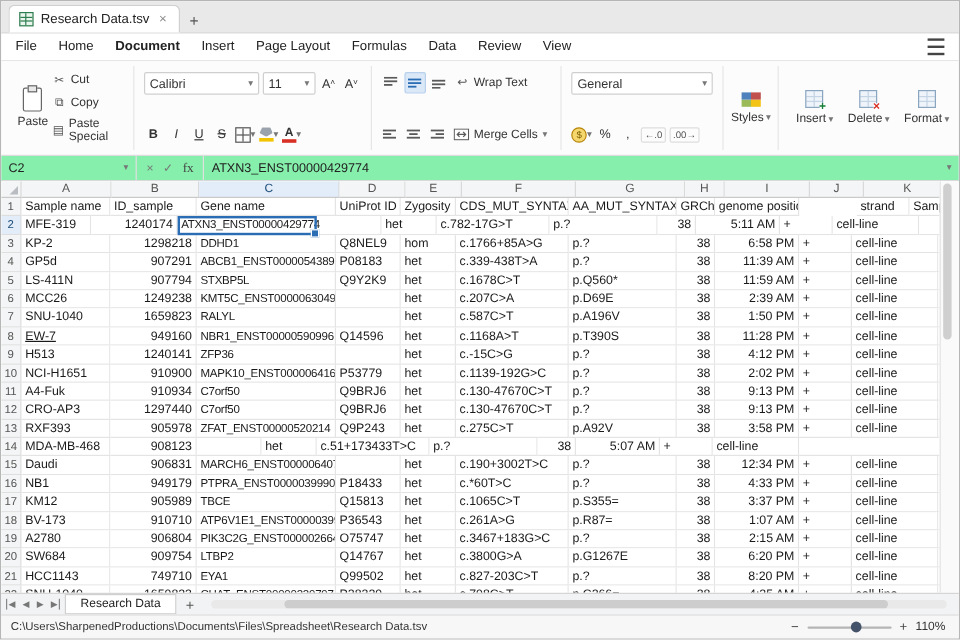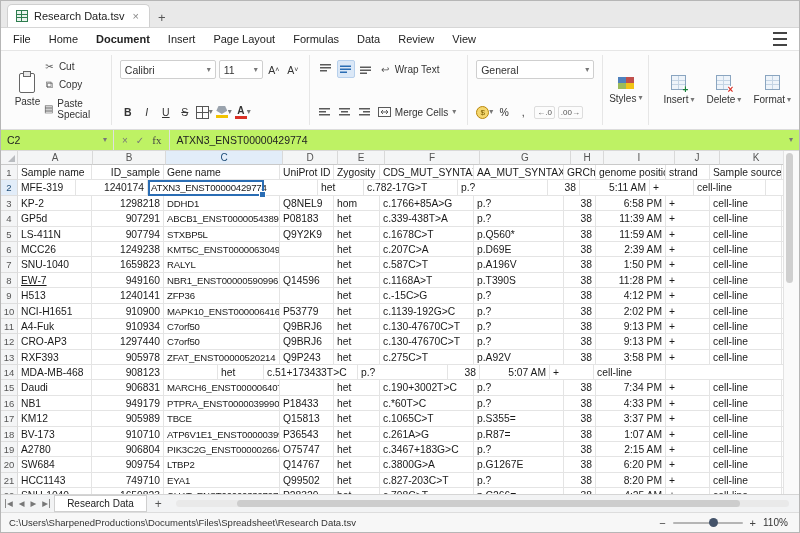--- a/index.html
+++ b/index.html
@@ -58,21 +58,21 @@
       linear-gradient(90deg,#9bbb59 50%,#f2c314 50%) 0 100%/100% 50% no-repeat;}
   .cells-icon{width:13px;height:13px;border:1px solid #8aa5c0;background:
       linear-gradient(#c4d4e4,#c4d4e4) 0 4px/100% 1px no-repeat,
       linear-gradient(#c4d4e4,#c4d4e4) 0 8px/100% 1px no-repeat,
       linear-gradient(#c4d4e4,#c4d4e4) 6px 0/1px 100% no-repeat,#eef4fa;position:relative;}
   .cells-icon.ins::after{content:"+";position:absolute;right:-3px;bottom:-5px;color:#188038;font-weight:bold;font-size:10px;background:#fff;line-height:8px;}
   .cells-icon.del::after{content:"×";position:absolute;right:-3px;bottom:-5px;color:#d93025;font-weight:bold;font-size:10px;background:#fff;line-height:8px;}
   .mini-col{display:flex;flex-direction:column;align-items:center;justify-content:center;gap:4px;padding:0 6px;}
   .lbl-dd{display:flex;align-items:center;gap:2px;font-size:10px;white-space:nowrap;}
   
-  .formulabar{height:20px;border-bottom:1px solid #d9d9d9;display:flex;align-items:stretch;background:#bef264;flex:0 0 auto;}
+  .formulabar{height:20px;border-bottom:1px solid #d9d9d9;display:flex;align-items:stretch;background:#86efac;flex:0 0 auto;}
   .namebox{width:100px;border-right:1px solid #e0e0e0;display:flex;align-items:center;justify-content:space-between;
            padding:0 6px;font-size:10.5px;}
   .fbtns{display:flex;align-items:center;gap:8px;padding:0 8px;border-right:1px solid #e0e0e0;color:#777;font-size:10px;}
   .fx{font-family:"Liberation Serif",serif;font-size:11px;color:#444;}
   .fcontent{flex:1;display:flex;align-items:center;padding:0 6px;font-size:10.5px;}
   .fbar-dd{display:flex;align-items:center;padding:0 6px;color:#999;}
   
   .grid-wrap{flex:1 1 auto;display:flex;overflow:hidden;background:#fff;}
   .grid{flex:1;overflow:hidden;}
   .g-row{display:flex;height:15.4px;flex:0 0 auto;}
@@ -361,29 +361,29 @@
           <div class="g-colhead" style="width: 90px;">G</div>
           <div class="g-colhead" style="width: 32px;">H</div>
           <div class="g-colhead" style="width: 70px;">I</div>
           <div class="g-colhead" style="width: 44px;">J</div>
           <div class="g-colhead" style="width: 72px;">K</div>
           <div class="g-colhead g-fill"></div>
         </div>
         <div class="g-row">
           <div class="g-rowhead">1</div>
           <div class="g-cell" style="width: 74px;">Sample name</div>
-          <div class="g-cell" style="width: 72px; text-align: right;">ID_sample</div>
+          <div class="g-cell" style="width: 72px;">ID_sample</div>
           <div class="g-cell" style="width: 116px;">Gene name</div>
           <div class="g-cell" style="width: 54px;">UniProt ID</div>
           <div class="g-cell" style="width: 46px;">Zygosity</div>
           <div class="g-cell" style="width: 94px;">CDS_MUT_SYNTAX</div>
           <div class="g-cell" style="width: 90px;">AA_MUT_SYNTAX</div>
           <div class="g-cell" style="width: 32px;">GRCh</div>
           <div class="g-cell" style="width: 70px;">genome position</div>
-          <div class="g-cell" style="width: 44px;">strand</div>
+          <div class="g-cell" style="width: 44px; margin-left: 48px;">strand</div>
           <div class="g-cell" style="width: 72px;">Sample source</div>
           <div class="g-cell g-fill"></div>
         </div>
         <div class="g-row">
           <div class="g-rowhead selhd">2</div>
           <div class="g-cell" style="width: 58px;">MFE-319</div>
           <div class="g-cell rt" style="width: 72px;">1240174</div>
           <div class="g-cell genecol g-sel" style="width: 116px;">ATXN3_ENST00000429774<span class="sel-handle"></span></div>
           <div class="g-cell" style="width: 54px;"></div>
           <div class="g-cell" style="width: 46px;">het</div>
@@ -577,21 +577,21 @@
         <div class="g-row">
           <div class="g-rowhead">15</div>
           <div class="g-cell" style="width: 74px;">Daudi</div>
           <div class="g-cell rt" style="width: 72px;">906831</div>
           <div class="g-cell genecol" style="width: 116px;">MARCH6_ENST00000640713</div>
           <div class="g-cell" style="width: 54px;"></div>
           <div class="g-cell" style="width: 46px;">het</div>
           <div class="g-cell" style="width: 94px;">c.190+3002T&gt;C</div>
           <div class="g-cell" style="width: 90px;">p.?</div>
           <div class="g-cell rt" style="width: 32px;">38</div>
-          <div class="g-cell rt" style="width: 70px;">7:34 PM</div>
+          <div class="g-cell rt" style="width: 70px;">12:34 PM</div>
           <div class="g-cell" style="width: 44px;">+</div>
           <div class="g-cell" style="width: 72px;">cell-line</div>
           <div class="g-cell g-fill"></div>
         </div>
         <div class="g-row">
           <div class="g-rowhead">16</div>
           <div class="g-cell" style="width: 74px;">NB1</div>
           <div class="g-cell rt" style="width: 72px;">949179</div>
           <div class="g-cell genecol" style="width: 116px;">PTPRA_ENST00000399903</div>
           <div class="g-cell" style="width: 54px;">P18433</div>

